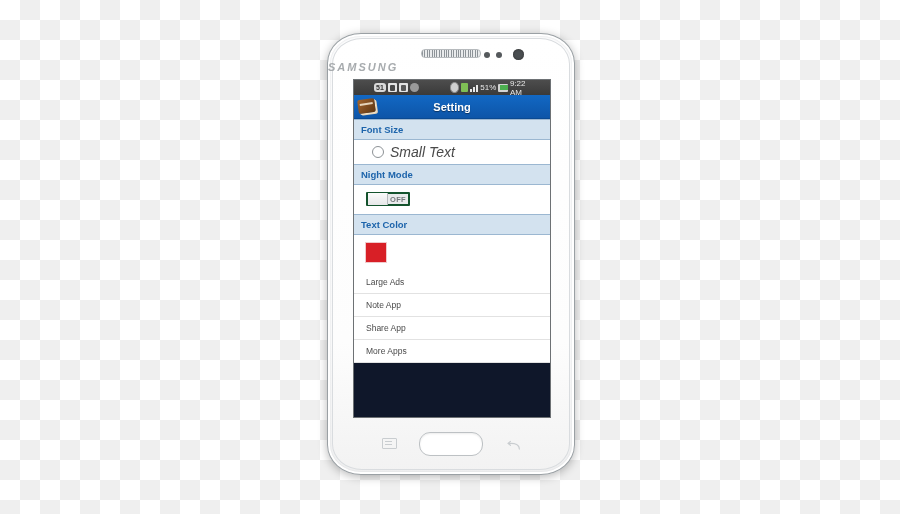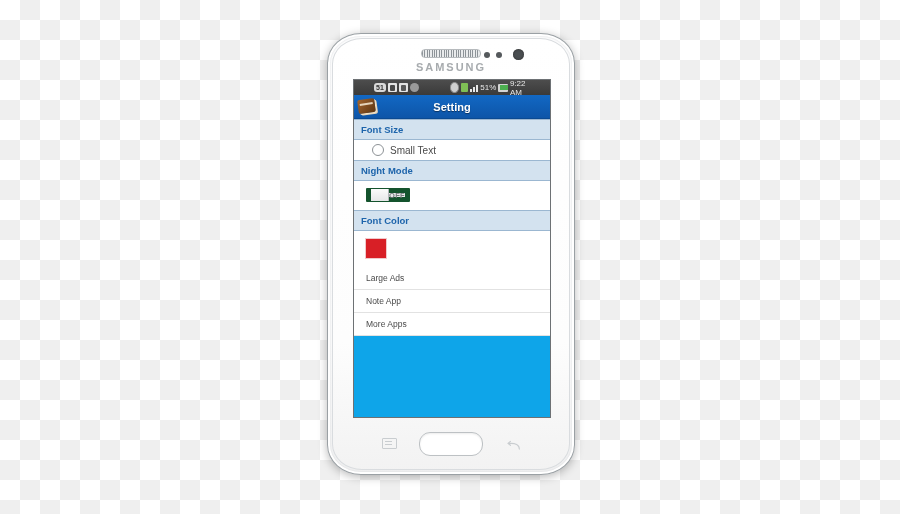--- a/index.html
+++ b/index.html
@@ -33,23 +33,24 @@
     position:absolute;left:50%;transform:translateX(-50%);top:15px;
     width:58px;height:7px;border-radius:4px;
     background:repeating-linear-gradient(to right,#8d9398 0 1px,#e9ebec 1px 2.4px);
     border:1px solid #b6babd;
   }
   #sensor1{position:absolute;left:156px;top:18px;width:6px;height:6px;border-radius:50%;background:#55595c;}
   #sensor2{position:absolute;left:168px;top:18px;width:6px;height:6px;border-radius:50%;background:#55595c;}
   #camera{position:absolute;left:185px;top:15px;width:11px;height:11px;border-radius:50%;background:#4a4e51;
           box-shadow:inset 0 0 2px #222;}
   #brand{
-    position:absolute;left:0;right:0;top:27px;text-align:center;
+    position:absolute;left:0;right:0;top:27px;text-align:left;
     font-size:11px;letter-spacing:2px;color:#a7abae;font-weight:bold;
     font-family:"Liberation Sans", sans-serif;
+    font-style:italic;
   }
 
   
   #screen{
     position:absolute;left:25px;top:45px;width:196px;height:337px;
     background:#ffffff;overflow:hidden;border:1px solid #6d7174;
   }
 
   
   #statusbar{
@@ -100,41 +101,41 @@
   #app-icon .bk:after{
     content:"";position:absolute;left:2px;top:4px;width:13px;height:2px;background:#f6ead3;opacity:.85;
   }
   #title{
     position:absolute;left:0;right:0;text-align:center;color:#ffffff;
     font-size:11px;font-weight:bold;
     text-shadow:0 1px 1px rgba(0,0,0,.45);
   }
 
   
-  #content{background:#0ea5e9;height:344px;overflow:hidden;}
+  #content{background:#0f172a;height:344px;overflow:hidden;}
   .section-header{
     background:#d3e2ef;color:#1d64ab;font-weight:bold;font-size:9.5px;
     padding:4px 7px;border-top:1px solid #9bb7d1;border-bottom:1px solid #9bb7d1;
   }
   .section-body{background:#ffffff;}
 
   .radio-row{display:flex;align-items:center;padding:4px 0 4px 18px;}
   .radio{
     width:10px;height:10px;border-radius:50%;border:1.5px solid #8d9296;
     background:#fff;margin-right:6px;position:relative;flex:0 0 auto;
   }
   .radio.checked{border-color:#16a34a;}
   .radio.checked:after{
     content:"";position:absolute;left:2px;top:2px;width:6px;height:6px;border-radius:50%;background:#16a34a;
   }
-  .radio-label{font-size:10px;color:#4a4a4a;}
+  .radio-label{font-size:14px;color:#4a4a4a;font-style:italic;}
 
   .toggle-wrap{padding:7px 0 8px 12px;}
   .toggle{
-    width:44px;height:14px;border:5px solid #14532d;background:#e9eaeb;
+    width:44px;height:14px;border:2px solid #14532d;background:#e9eaeb;
     display:flex;align-items:center;border-radius:1px;box-sizing:border-box;
   }
   .toggle .knob{
     width:19px;height:12px;background:linear-gradient(to bottom,#fbfbfb,#e6e7e8);
     border-right:1px solid #b5b9bc;
   }
   .toggle .lbl{
     flex:1;text-align:center;font-size:7.5px;color:#75797c;font-weight:bold;letter-spacing:.3px;
   }
 
@@ -222,28 +223,29 @@
       </div>
 
       <div class="section-header">Night Mode</div>
       <div class="section-body toggle-wrap">
         <div class="toggle">
           <span class="knob"></span>
           <span class="lbl">OFF</span>
         </div>
       </div>
 
-      <div class="section-header">Font Color</div>
+      <div class="section-header">Text Color</div>
       <div class="section-body color-wrap">
         <div class="color-swatch" title="#d81f26"></div>
       </div>
 
       <div class="section-body">
         <div class="list-item">Large Ads</div>
         <div class="list-item">Note App</div>
+        <div class="list-item">Share App</div>
         <div class="list-item">More Apps</div>
       </div>
     </div>
 
     <div id="navbar">
       <span class="nav-ic nav-menu">
           <i></i>
           <i></i>
         </span>
       <span class="nav-ic nav-home">

